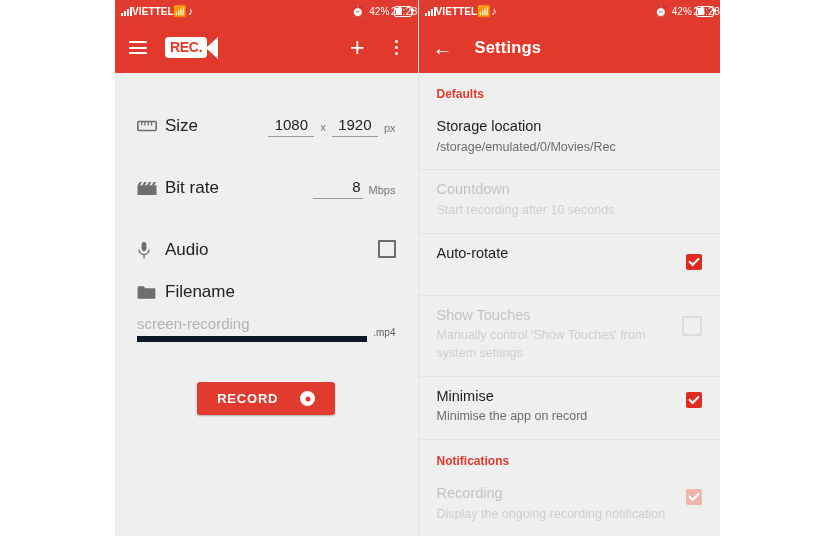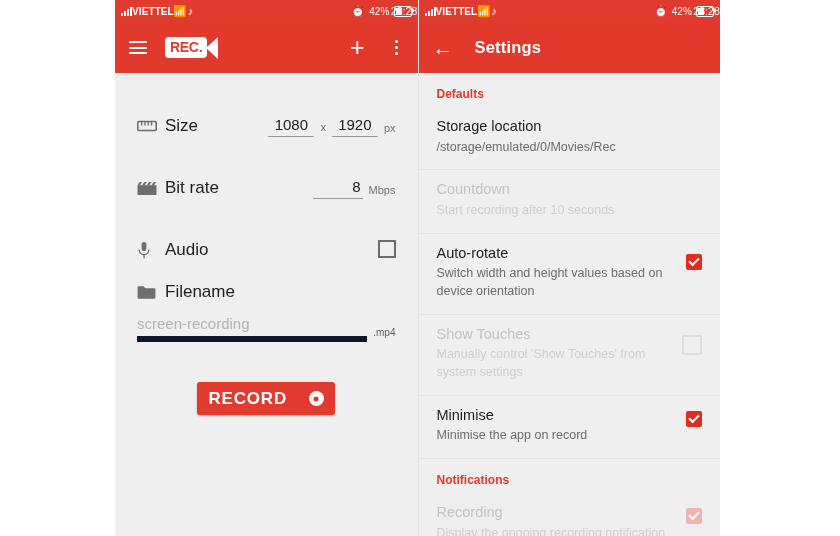--- a/index.html
+++ b/index.html
@@ -176,21 +176,21 @@
   .record-wrap { display: flex; justify-content: center; margin-top: 40px; }
   .record-btn {
     background: #e03b2e; color: #fff;
     width: 138px; height: 33px;
     border-radius: 3px;
     display: flex; align-items: center; justify-content: center;
     gap: 22px;
     box-shadow: 0 1px 2px rgba(0,0,0,.28);
     cursor: pointer;
   }
-  .record-btn .txt { font-size: 17px; font-weight: bold; letter-spacing: 0.8px; }
+  .record-btn .txt { font-size: 13px; font-weight: bold; letter-spacing: 0.8px; }
   .record-dot {
     width: 15px; height: 15px; border-radius: 50%;
     background: #fff; position: relative;
   }
   .record-dot::after {
     content: ""; position: absolute; left: 50%; top: 50%;
     transform: translate(-50%,-50%);
     width: 5px; height: 5px; border-radius: 50%;
     background: #e03b2e;
   }
@@ -400,21 +400,20 @@
       <div class="srow disabled">
         <div class="stext">
           <div class="stitle">Countdown</div>
           <div class="ssub">Start recording after 10 seconds</div>
         </div>
       </div>
 
       <div class="srow">
         <div class="stext">
           <div class="stitle">Auto-rotate</div>
-          <div class="ssub">Switch width and height values based on device orientation</div>
         </div>
         <div class="sbox on mt-md"></div>
       </div>
 
       <div class="srow disabled">
         <div class="stext">
           <div class="stitle">Show Touches</div>
           <div class="ssub">Manually control 'Show Touches' from system settings</div>
         </div>
         <div class="sbox off mt-md"></div>

